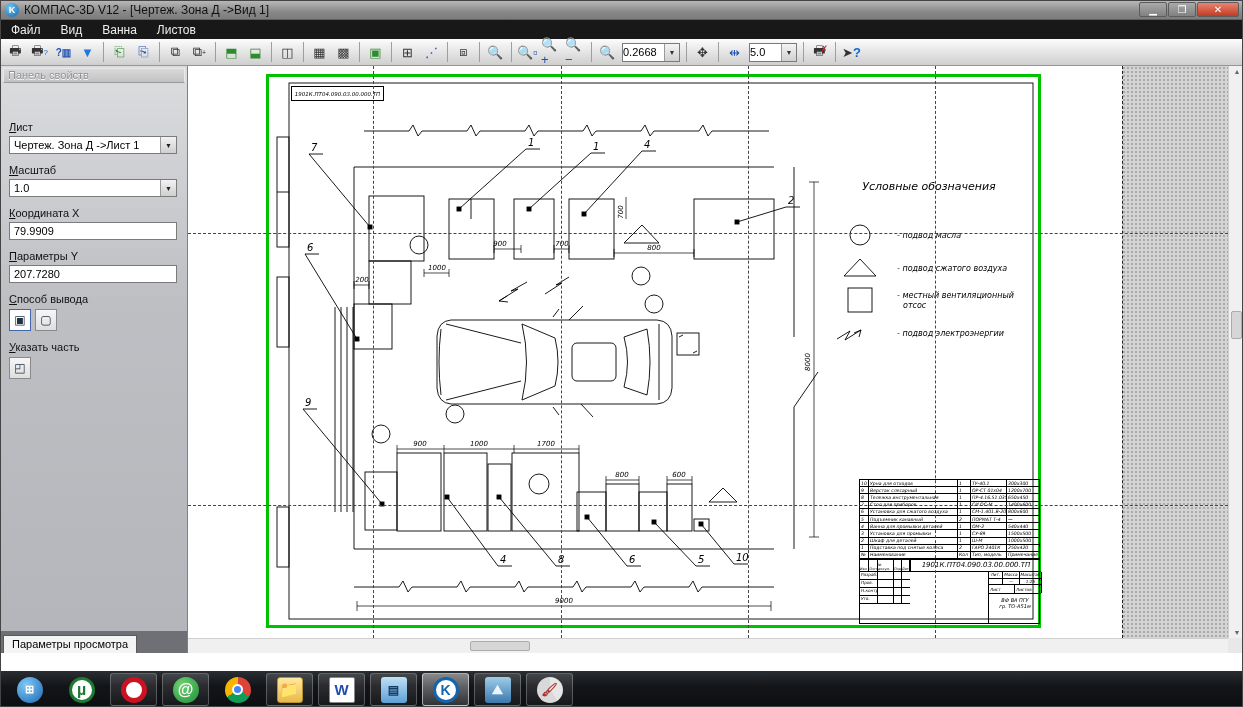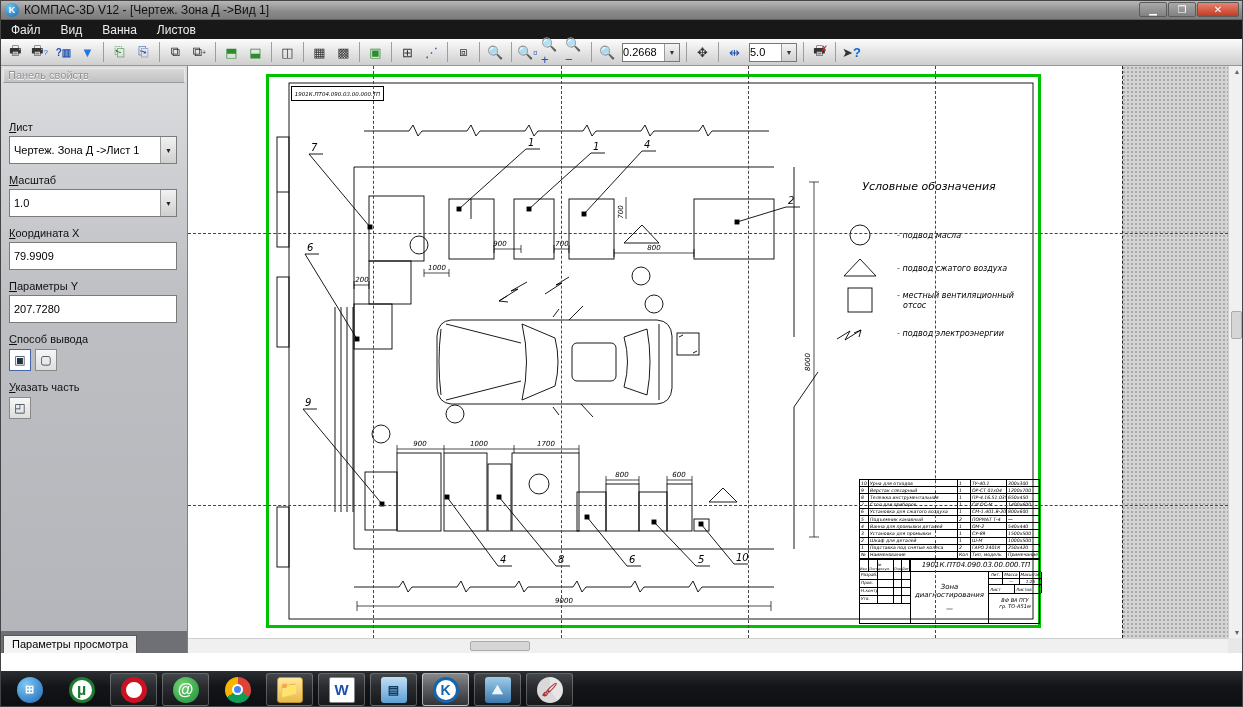--- a/index.html
+++ b/index.html
@@ -35,21 +35,21 @@
   .glyph-green{color:#2e8b2e;} .glyph-blue{color:#1f4fae;}
   
   .panel{position:absolute;left:0;top:65px;width:187px;height:587px;
     background:linear-gradient(180deg,#dcdddf,#bdbfc3 40%,#b3b5ba);border-right:1px solid #808080;}
   .panel-header{height:15px;margin:2px 2px 0 2px;background:linear-gradient(#d8d8d8,#c2c2c2);
     border:1px solid #e8e8e8;border-bottom-color:#9a9a9a;font-size:11px;color:#8f9398;
     padding-left:4px;text-shadow:0 1px 0 #fff;}
   .panel-body{padding:28px 10px 0 8px;}
   .fld-label{font-size:11px;color:#111;margin:10px 0 3px 0;}
   .fld-label::first-letter{text-decoration:underline;}
-  .combo,.inputf{height:28px;background:#fff;border:1px solid #7b7b7b;font-size:11px;
+  .combo,.inputf{height:18px;background:#fff;border:1px solid #7b7b7b;font-size:11px;
     display:flex;align-items:center;padding-left:4px;color:#000;}
   .combo .arr{margin-left:auto;width:16px;height:100%;background:linear-gradient(#f2f2f2,#cfcfcf);
     border-left:1px solid #9a9a9a;display:flex;align-items:center;justify-content:center;font-size:7px;color:#222;}
   .iconrow{display:flex;gap:4px;margin-top:4px;}
   .pbtn{width:22px;height:22px;background:linear-gradient(#f7f7f7,#dedede);border:1px solid #8a8a8a;
     display:flex;align-items:center;justify-content:center;font-size:12px;color:#234;}
   .pbtn.sel{background:#fff;border-color:#46a;}
   .panel-tabs{position:absolute;left:0;bottom:0;width:100%;height:22px;background:#6e7075;
     display:flex;align-items:flex-end;}
   .ptab{background:#f4f4f4;border:1px solid #5a5a5a;border-bottom:none;height:18px;
@@ -511,25 +511,20 @@
               <span style="width:8px;border-right:none"></span>
             </div>
 
             <div class="sigrow">
               <span style="width:18px">Утв.</span>
               <span style="width:16px"></span>
               <span style="width:8px"></span>
               <span style="width:8px;border-right:none"></span>
             </div>
           </div>
-        <div class="tcell">
-          <span>Зона</span>
-          <span>диагностирования</span>
-          <span class="dash">—</span>
-        </div>
         <div class="rcell">
           <div class="rc-top">
             <div>Лит.</div>
             <div>Масса</div>
             <div>Масштаб</div>
             <div></div>
               <div>—</div>
             <div>1:25</div>
           </div>
           <div class="rc-mid">

